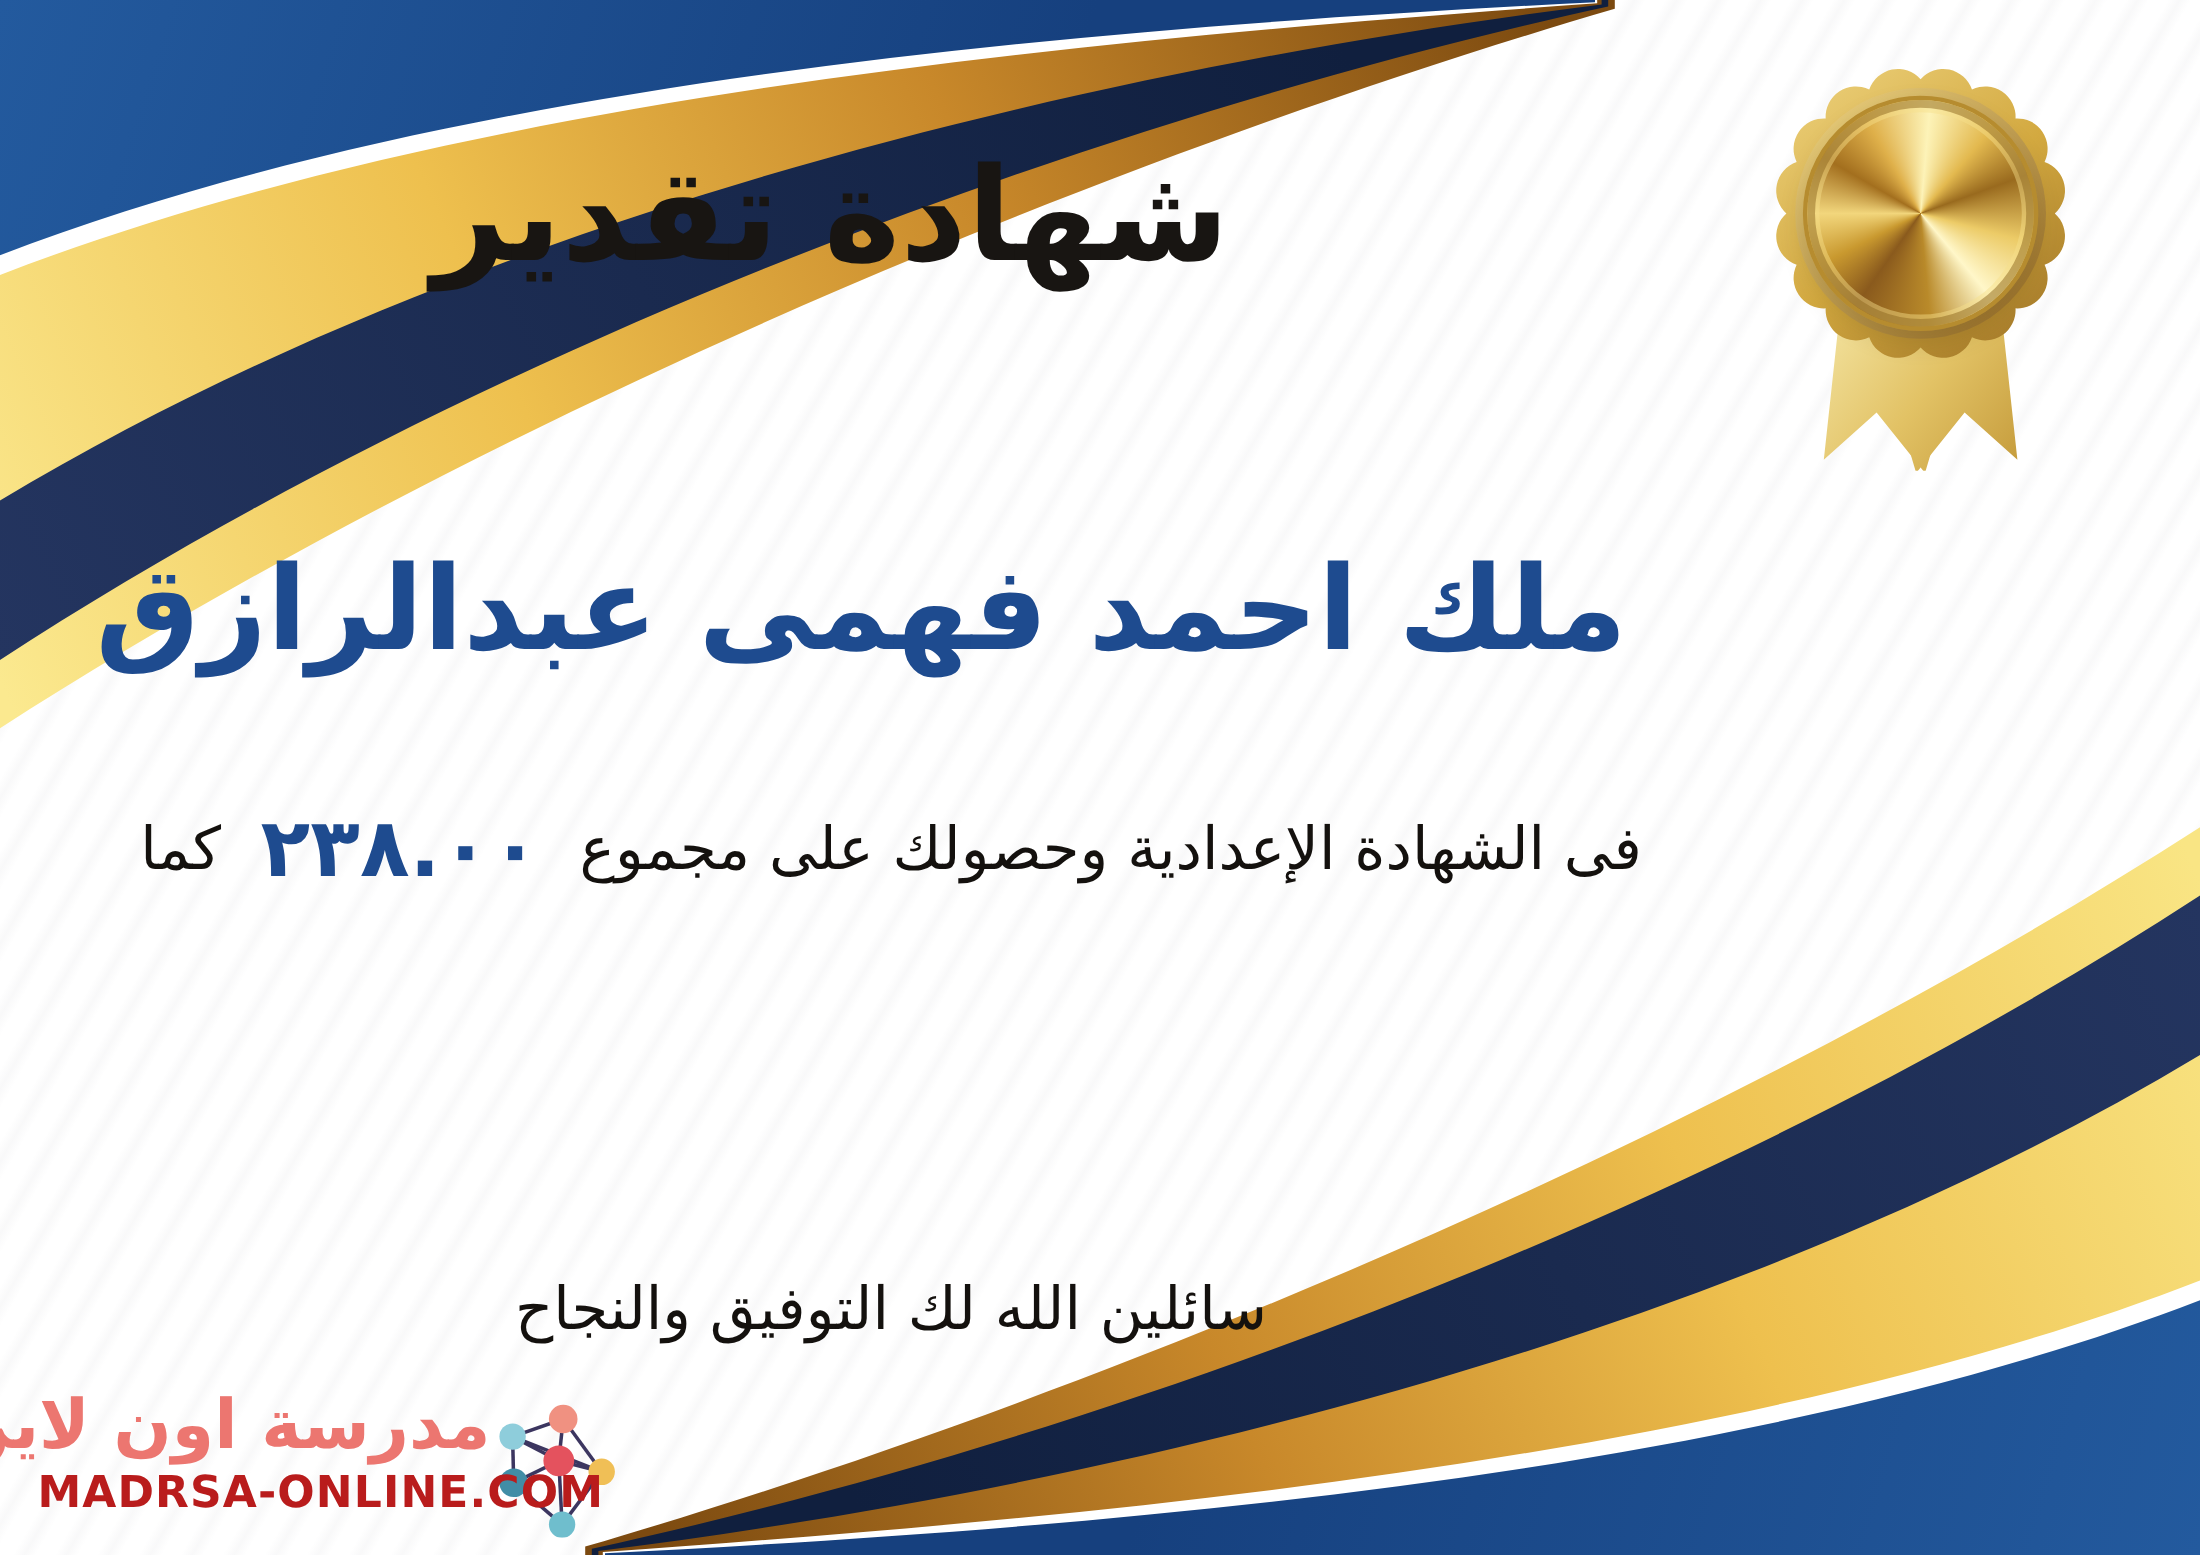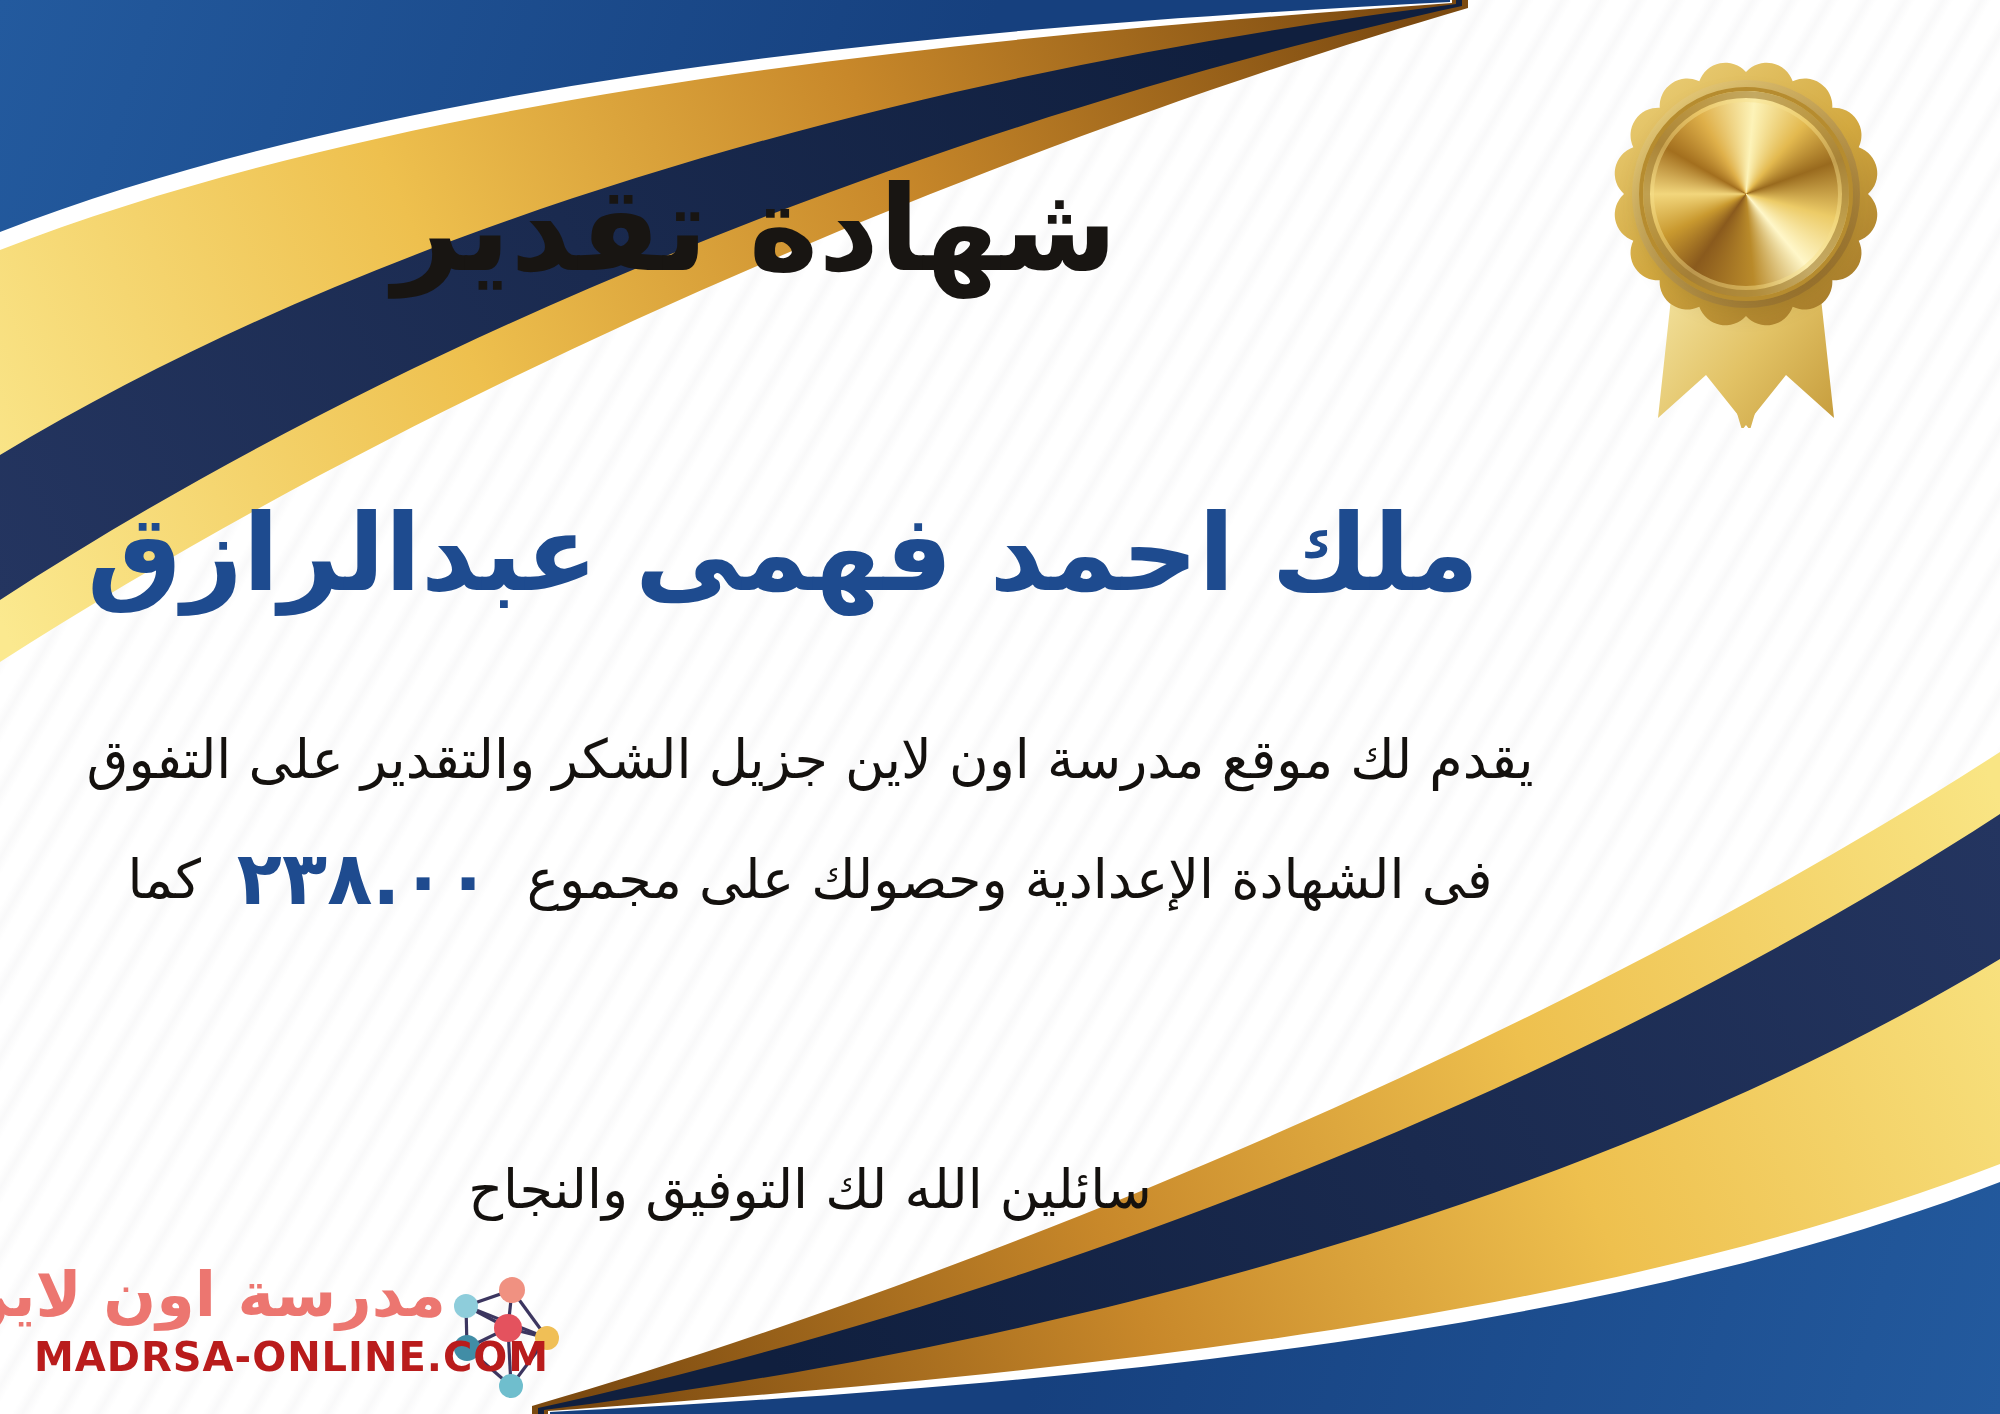--- a/index.html
+++ b/index.html
@@ -12,21 +12,21 @@
       repeating-linear-gradient(120deg,
         rgba(140,140,150,.055) 0px, rgba(140,140,150,0) 9px,
         rgba(140,140,150,0) 24px, rgba(140,140,150,.055) 33px),
       radial-gradient(ellipse 900px 700px at 18% 88%, rgba(255,255,255,.9), rgba(255,255,255,0) 70%);
   }
 
   svg.deco{position:absolute;inset:0;width:2000px;height:1414px;}
 
   
   .cert-title{position:absolute;top:126px;left:0;width:1510px;text-align:center;
-    font-size:118px;font-weight:bold;color:#181512;direction:rtl;white-space:nowrap;margin-top:34px;}
+    font-size:118px;font-weight:bold;color:#181512;direction:rtl;white-space:nowrap;}
   .cert-name{position:absolute;top:492px;left:78px;width:1410px;text-align:center;
     font-size:106px;font-weight:bold;color:#1e4b8f;direction:rtl;white-space:nowrap;}
   .cert-body{position:absolute;top:728px;left:40px;width:1540px;text-align:center;
     font-size:54px;color:#14110e;direction:rtl;}
   .cert-body .bline{display:block;margin-bottom:44px;white-space:nowrap;}
   .score{font-size:74px;font-weight:bold;color:#1e4b8f;margin:16px 36px;vertical-align:-6px;}
   .cert-closing{position:absolute;top:1118px;left:60px;width:1500px;text-align:center;
     font-size:54px;color:#14110e;direction:rtl;white-space:nowrap;margin-top:40px;}
 
   
@@ -139,21 +139,20 @@
       </defs>
     </svg>
     <div class="disc"></div>
   </div>
 
   <div class="cert-title">شهادة تقدير</div>
 
   <div class="cert-name">ملك احمد فهمى عبدالرازق</div>
 
   <div class="cert-body">
-    <span class="bline">يقدم لك موقع مدرسة اون لاين جزيل الشكر والتقدير على التفوق</span>
     <span class="bline"><span>فى الشهادة الإعدادية وحصولك على مجموع</span><span class="score">٢٣٨.٠٠</span><span>كما</span></span>
   </div>
 
   <div class="cert-closing">سائلين الله لك التوفيق والنجاح</div>
 
   <div class="brand">
     <svg class="brand-icon" viewBox="0 0 112 124" aria-hidden="true">
       <g stroke="#3c3660" stroke-width="3.2" fill="none">
         <line x1="62" y1="16" x2="16" y2="32"></line>
         <line x1="62" y1="16" x2="58" y2="54"></line>

